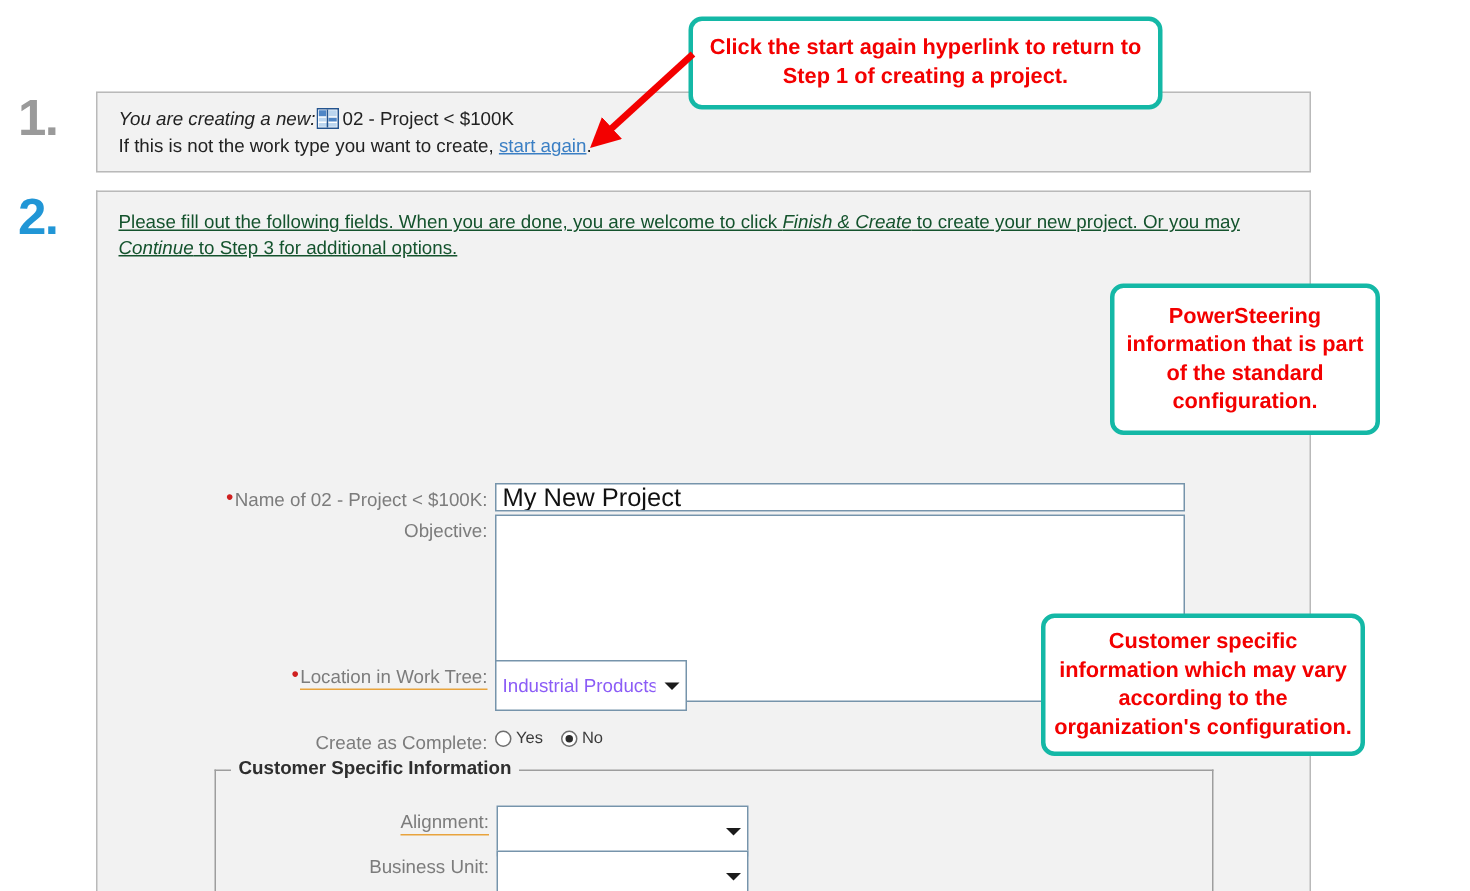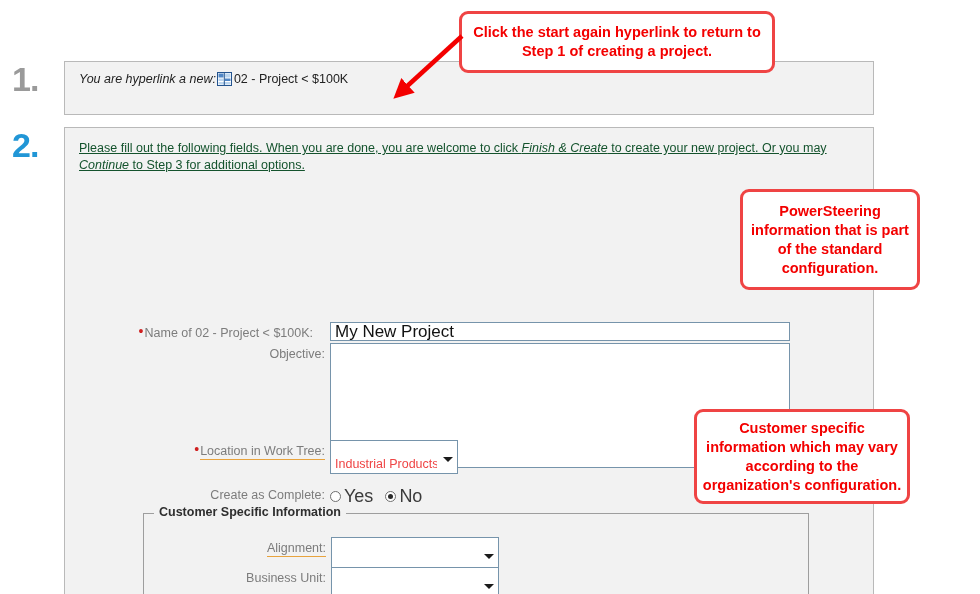--- a/index.html
+++ b/index.html
@@ -137,38 +137,38 @@
     background: #b6bdc4;
     display: block;
   }
 
   .selectbox {
     position: absolute;
     box-sizing: border-box;
     border: 1px solid #7694ab;
     background: #ffffff;
     font-size: 12.5px;
-    color: #ef4444;
+    color: #8b5cf6;
     display: flex;
-    align-items: flex-start;
+    align-items: center;
     padding: 16px 4px;
     cursor: pointer;
   }
   .selectbox .sel-val { flex: 1; white-space: nowrap; overflow: hidden; }
   .caret {
     width: 0; height: 0;
     border-left: 5px solid transparent;
     border-right: 5px solid transparent;
     border-top: 5px solid #1b1b1b;
     margin-left: 6px;
   }
 
   .radio-group {
     position: absolute;
-    font-size: 18px;
+    font-size: 11px;
     color: #3b3b3b;
     display: flex;
     align-items: center;
     gap: 12px;
   }
   .radio-item { display: flex; align-items: center; gap: 3px; cursor: pointer; }
   .radio-circle {
     width: 11px; height: 11px;
     border: 1px solid #6f6f6f;
     border-radius: 50%;
@@ -203,21 +203,21 @@
     font-weight: bold;
     color: #2e2e2e;
     white-space: nowrap;
   }
 
   
   .callout {
     position: absolute;
     box-sizing: border-box;
     background: #ffffff;
-    border: 3px solid #ef4444;
+    border: 3px solid #14b8a6;
     border-radius: 9px;
     color: #f30000;
     font-family: "Liberation Sans", sans-serif;
     font-size: 14.5px;
     font-weight: bold;
     text-align: center;
     display: flex;
     align-items: center;
     justify-content: center;
     line-height: 19px;
@@ -235,42 +235,45 @@
   }
 </style>
 </head>
 <body>
 
 <div class="step-num" id="step1-num">1.</div>
 <div class="step-num" id="step2-num">2.</div>
 
 <div class="panel" id="panel-step1">
   <div class="p1-line" id="p1-row1">
-    <span class="italic">You are hyperlink a new:</span><span class="worktype-icon"><svg width="15" height="14" viewBox="0 0 15 14">
+    <span class="italic">You are creating a new:</span><span class="worktype-icon"><svg width="15" height="14" viewBox="0 0 15 14">
         <rect x="0.5" y="0.5" width="14" height="13" fill="#ffffff" stroke="#24548f"></rect>
         <rect x="1.5" y="1.5" width="5" height="4" fill="#4f86c6"></rect>
         <rect x="8" y="1.5" width="5.5" height="4" fill="#bcd6ef"></rect>
         <rect x="1.5" y="6.5" width="5" height="2.5" fill="#bcd6ef"></rect>
         <rect x="8" y="6.5" width="5.5" height="2.5" fill="#4f86c6"></rect>
         <rect x="1.5" y="10" width="12" height="2.5" fill="#bcd6ef"></rect>
         <line x1="7.3" y1="1" x2="7.3" y2="13" stroke="#24548f" stroke-width="1"></line>
       </svg></span><span>02 - Project &lt; $100K</span>
   </div>
+  <div class="p1-line" id="p1-row2">
+    <span>If this is not the work type you want to create, </span><span class="start-again-link">start again</span><span>.</span>
+  </div>
 </div>
 
 <div class="panel" id="panel-step2">
 
   <div id="p2-intro">
     <span>Please fill out the following fields. When you are done, you are welcome to click </span><span class="italic">Finish &amp; Create</span><span> to create your new project. Or you may </span><span class="italic">Continue</span><span> to Step 3 for additional options.</span>
   </div>
 
   <div class="form-area">
 
     <div class="frow">
-      <div class="flabel" style="left:8px; top:140px; width:240px;">
+      <div class="flabel" style="left:20px; top:140px; width:240px;">
         <span class="req-dot">•</span><span>Name of 02 - Project &lt; $100K:</span>
       </div>
       <input class="txtinput" type="text" style="left: 265px; top: 136px; width: 460px; height: 19px;" value="My New Project">
     </div>
 
     <div class="frow">
       <div class="flabel" style="left:20px; top:161px; width:240px;">Objective:</div>
       <textarea class="txtarea" style="left: 265px; top: 157px; width: 460px; height: 125px;" placeholder=""></textarea>
       <div class="resize-grip" style="left:710px; top:268px;">
         <i style="left:9px; top:0px;"></i>

